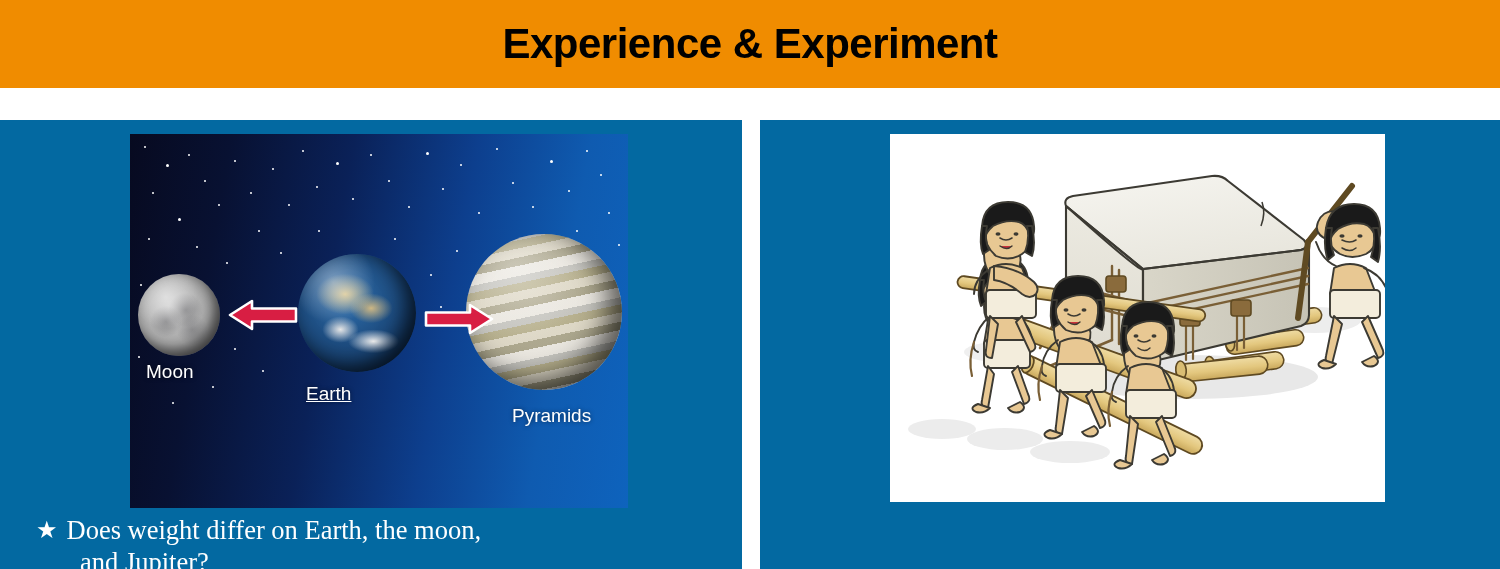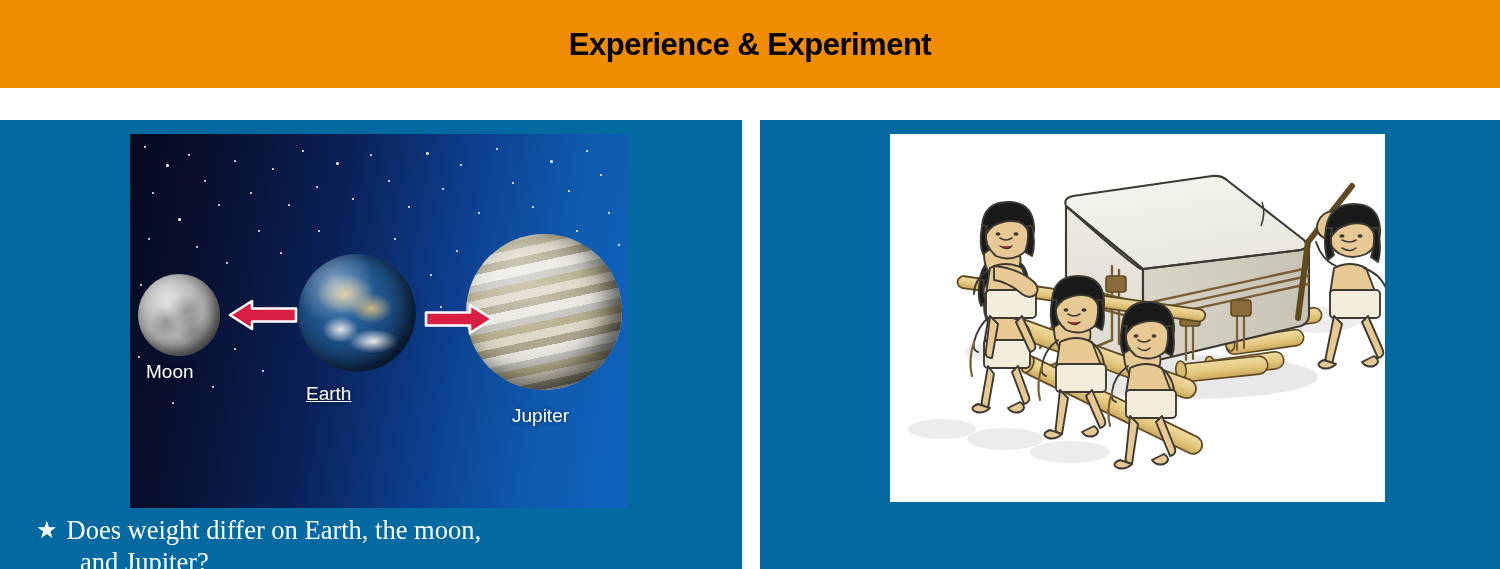--- a/index.html
+++ b/index.html
@@ -29,21 +29,21 @@
     width: 1500px;
     height: 88px;
     background: #f08c00;
     display: flex;
     align-items: center;
     justify-content: center;
   }
   .header-title {
     font-family: "Liberation Sans", sans-serif;
     font-weight: bold;
-    font-size: 31px;
+    font-size: 42px;
     letter-spacing: -0.5px;
     color: #000000;
     line-height: 1;
     white-space: nowrap;
   }
 
   
   .panel {
     position: absolute;
     top: 120px;
@@ -262,21 +262,21 @@
       <svg class="arrow-svg arrow-left" width="74" height="38" viewBox="0 0 74 38">
         <path d="M4 19 L26 5 L26 12.5 L70 12.5 L70 25.5 L26 25.5 L26 33 Z" fill="#d81e43" stroke="#ffffff" stroke-width="2.6" stroke-linejoin="round"></path>
       </svg>
 
       <svg class="arrow-svg arrow-right" width="74" height="38" viewBox="0 0 74 38">
         <path d="M70 19 L48 5 L48 12.5 L4 12.5 L4 25.5 L48 25.5 L48 33 Z" fill="#d81e43" stroke="#ffffff" stroke-width="2.6" stroke-linejoin="round"></path>
       </svg>
 
       <div class="planet-label lbl-moon">Moon</div>
       <div class="planet-label lbl-earth">Earth</div>
-      <div class="planet-label lbl-jupiter">Jupiter</div>
+      <div class="planet-label lbl-jupiter">Pyramids</div>
     </div>
 
     <div class="caption">
       <span class="bullet">★</span><span>Does weight differ on Earth, the moon,</span><br>
       <span style="display:inline-block; margin-left:44px;text-align:center;">and Jupiter?</span>
     </div>
   </div>
 
   <div class="panel panel-right">
 

